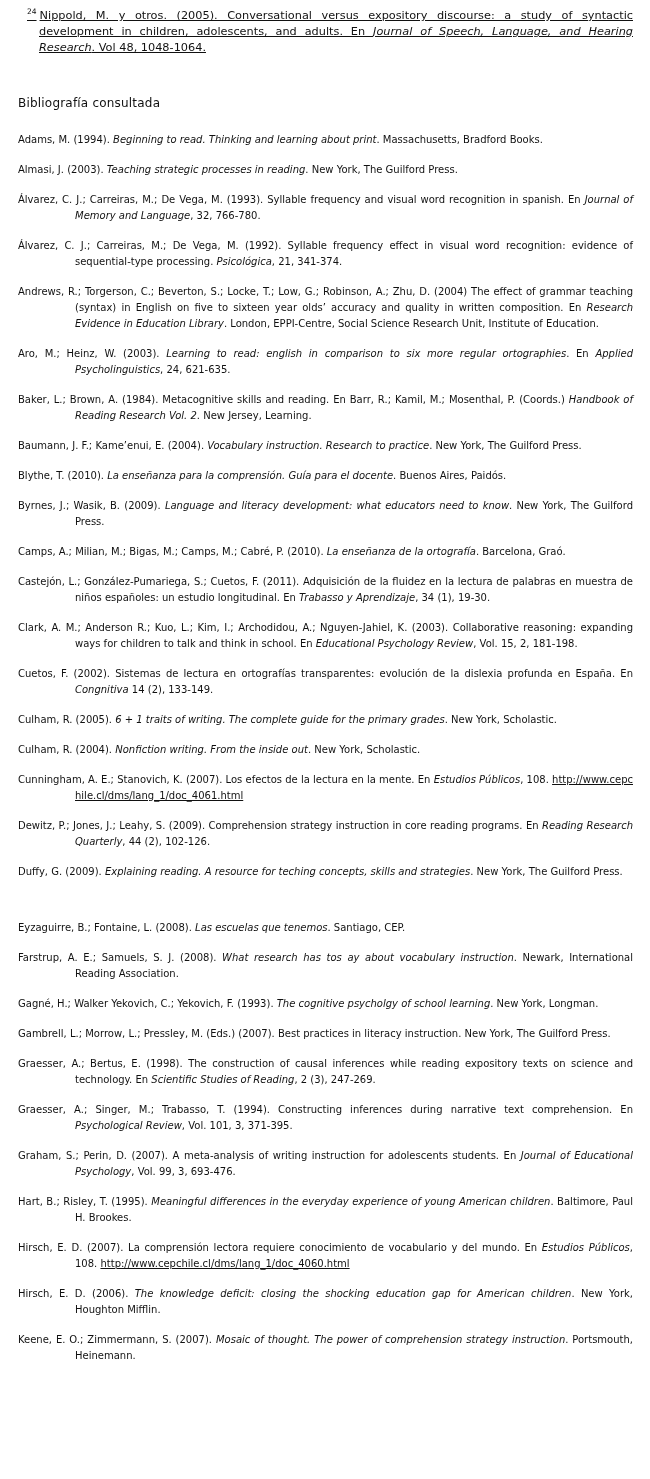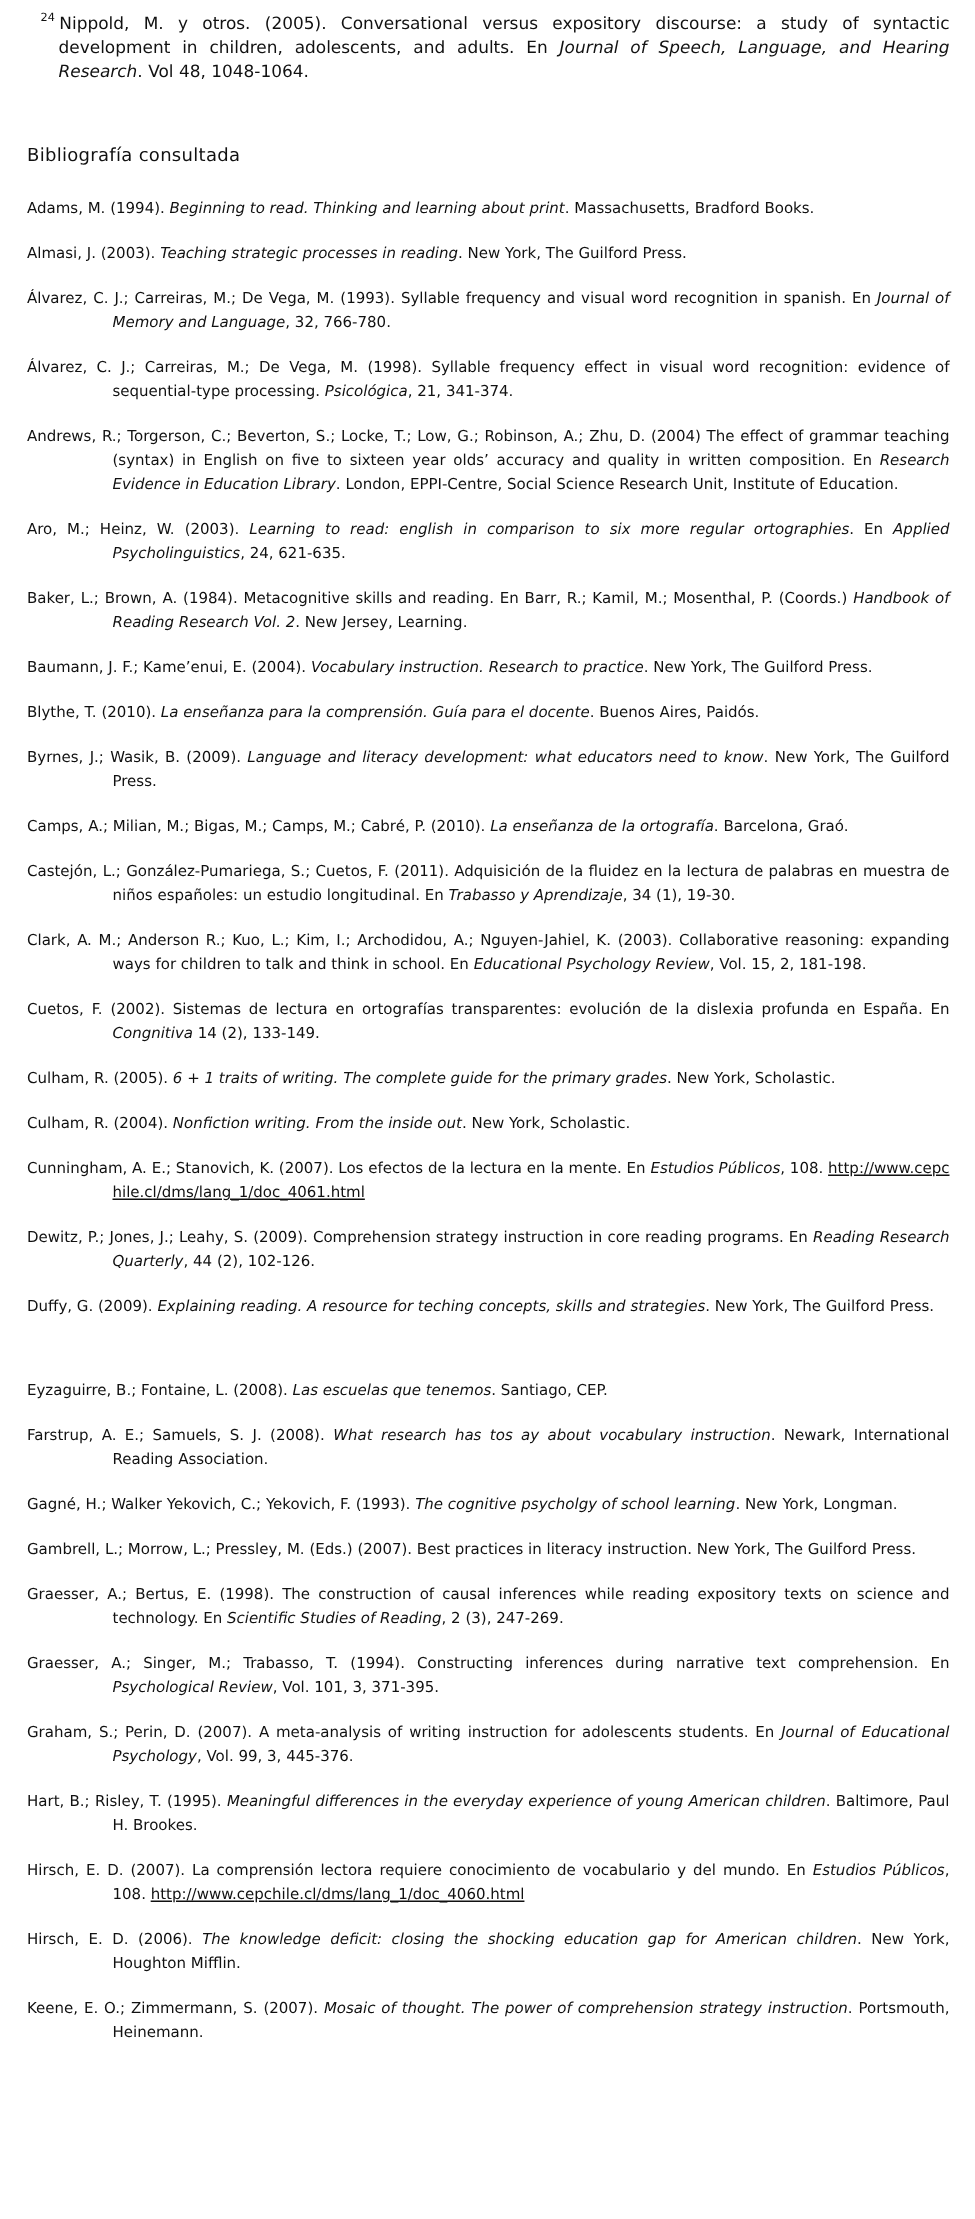--- a/index.html
+++ b/index.html
@@ -19,20 +19,21 @@
     min-height: 1479px;
     padding: 8px 17px 30px 18px;
   }
   .footnote {
     font-size: 11.3px;
     line-height: 16px;
     text-align: justify;
     padding-left: 21px;
     text-indent: -12px;
     margin: 0;
+    text-decoration: underline;
   }
   .footnote-marker {
     font-size: 7.5px;
     vertical-align: super;
     line-height: 0;
     margin-right: 3px;
   }
   .section-heading {
     font-size: 12px;
     font-weight: normal;
@@ -70,21 +71,21 @@
   <p class="footnote">
     <sup class="footnote-marker">24</sup><span><span>Nippold, M. y otros. (2005). Conversational versus expository discourse: a study of syntactic development in children, adolescents, and adults. En </span><span class="it">Journal of Speech, Language, and Hearing Research</span><span>. Vol 48, 1048-1064.</span></span>
   </p>
 
   <h2 class="section-heading">Bibliografía consultada</h2>
 
   <div class="bib-list">
       <p class="entry"><span>Adams, M. (1994). </span><span class="it">Beginning to read. Thinking and learning about print</span><span>. Massachusetts, Bradford Books.</span></p>
       <p class="entry"><span>Almasi, J. (2003). </span><span class="it">Teaching strategic processes in reading</span><span>. New York, The Guilford Press.</span></p>
       <p class="entry"><span>Álvarez, C. J.; Carreiras, M.; De Vega, M. (1993). Syllable frequency and visual word recognition in spanish. En </span><span class="it">Journal of Memory and Language</span><span>, 32, 766-780.</span></p>
-      <p class="entry"><span>Álvarez, C. J.; Carreiras, M.; De Vega, M. (1998). Syllable frequency effect in visual word recognition: evidence of sequential-type processing. </span><span class="it">Psicológica</span><span>, 21, 341-374.</span></p>
+      <p class="entry"><span>Álvarez, C. J.; Carreiras, M.; De Vega, M. (1992). Syllable frequency effect in visual word recognition: evidence of sequential-type processing. </span><span class="it">Psicológica</span><span>, 21, 341-374.</span></p>
       <p class="entry"><span>Andrews, R.; Torgerson, C.; Beverton, S.; Locke, T.; Low, G.; Robinson, A.; Zhu, D. (2004) The effect of grammar teaching (syntax) in English on five to sixteen year olds’ accuracy and quality in written composition. En </span><span class="it">Research Evidence in Education Library</span><span>. London, EPPI-Centre, Social Science Research Unit, Institute of Education.</span></p>
       <p class="entry"><span>Aro, M.; Heinz, W. (2003). </span><span class="it">Learning to read: english in comparison to six more regular ortographies</span><span>. En </span><span class="it">Applied Psycholinguistics</span><span>, 24, 621-635.</span></p>
       <p class="entry"><span>Baker, L.; Brown, A. (1984). Metacognitive skills and reading. En Barr, R.; Kamil, M.; Mosenthal, P. (Coords.) </span><span class="it">Handbook of Reading Research Vol. 2</span><span>. New Jersey, Learning.</span></p>
       <p class="entry"><span>Baumann, J. F.; Kame’enui, E. (2004). </span><span class="it">Vocabulary instruction. Research to practice</span><span>. New York, The Guilford Press.</span></p>
       <p class="entry"><span>Blythe, T. (2010). </span><span class="it">La enseñanza para la comprensión. Guía para el docente</span><span>. Buenos Aires, Paidós.</span></p>
       <p class="entry"><span>Byrnes, J.; Wasik, B. (2009). </span><span class="it">Language and literacy development: what educators need to know</span><span>. New York, The Guilford Press.</span></p>
       <p class="entry"><span>Camps, A.; Milian, M.; Bigas, M.; Camps, M.; Cabré, P. (2010). </span><span class="it">La enseñanza de la ortografía</span><span>. Barcelona, Graó.</span></p>
       <p class="entry"><span>Castejón, L.; González-Pumariega, S.; Cuetos, F. (2011). Adquisición de la fluidez en la lectura de palabras en muestra de niños españoles: un estudio longitudinal. En </span><span class="it">Trabasso y Aprendizaje</span><span>, 34 (1), 19-30.</span></p>
       <p class="entry"><span>Clark, A. M.; Anderson R.; Kuo, L.; Kim, I.; Archodidou, A.; Nguyen-Jahiel, K. (2003). Collaborative reasoning: expanding ways for children to talk and think in school. En </span><span class="it">Educational Psychology Review</span><span>, Vol. 15, 2, 181-198.</span></p>
       <p class="entry"><span>Cuetos, F. (2002). Sistemas de lectura en ortografías transparentes: evolución de la dislexia profunda en España. En </span><span class="it">Congnitiva</span><span> 14 (2), 133-149.</span></p>
@@ -92,20 +93,20 @@
       <p class="entry"><span>Culham, R. (2004). </span><span class="it">Nonfiction writing. From the inside out</span><span>. New York, Scholastic.</span></p>
       <p class="entry"><span>Cunningham, A. E.; Stanovich, K. (2007). Los efectos de la lectura en la mente. En </span><span class="it">Estudios Públicos</span><span>, 108. </span><a class="ref-link" href="#">http://www.cepchile.cl/dms/lang_1/doc_4061.html</a></p>
       <p class="entry"><span>Dewitz, P.; Jones, J.; Leahy, S. (2009). Comprehension strategy instruction in core reading programs. En </span><span class="it">Reading Research Quarterly</span><span>, 44 (2), 102-126.</span></p>
       <p class="entry extra-gap"><span>Duffy, G. (2009). </span><span class="it">Explaining reading. A resource for teching concepts, skills and strategies</span><span>. New York, The Guilford Press.</span></p>
       <p class="entry"><span>Eyzaguirre, B.; Fontaine, L. (2008). </span><span class="it">Las escuelas que tenemos</span><span>. Santiago, CEP.</span></p>
       <p class="entry"><span>Farstrup, A. E.; Samuels, S. J. (2008). </span><span class="it">What research has tos ay about vocabulary instruction</span><span>. Newark, International Reading Association.</span></p>
       <p class="entry"><span>Gagné, H.; Walker Yekovich, C.; Yekovich, F. (1993). </span><span class="it">The cognitive psycholgy of school learning</span><span>. New York, Longman.</span></p>
       <p class="entry"><span>Gambrell, L.; Morrow, L.; Pressley, M. (Eds.) (2007). Best practices in literacy instruction. New York, The Guilford Press.</span></p>
       <p class="entry"><span>Graesser, A.; Bertus, E. (1998). The construction of causal inferences while reading expository texts on science and technology. En </span><span class="it">Scientific Studies of Reading</span><span>, 2 (3), 247-269.</span></p>
       <p class="entry"><span>Graesser, A.; Singer, M.; Trabasso, T. (1994). Constructing inferences during narrative text comprehension. En </span><span class="it">Psychological Review</span><span>, Vol. 101, 3, 371-395.</span></p>
-      <p class="entry"><span>Graham, S.; Perin, D. (2007). A meta-analysis of writing instruction for adolescents students. En </span><span class="it">Journal of Educational Psychology</span><span>, Vol. 99, 3, 445-376.</span></p>
+      <p class="entry"><span>Graham, S.; Perin, D. (2007). A meta-analysis of writing instruction for adolescents students. En </span><span class="it">Journal of Educational Psychology</span><span>, Vol. 99, 3, 693-476.</span></p>
       <p class="entry"><span>Hart, B.; Risley, T. (1995). </span><span class="it">Meaningful differences in the everyday experience of young American children</span><span>. Baltimore, Paul H. Brookes.</span></p>
       <p class="entry"><span>Hirsch, E. D. (2007). La comprensión lectora requiere conocimiento de vocabulario y del mundo. En </span><span class="it">Estudios Públicos</span><span>, 108.  </span><a class="ref-link" href="#">http://www.cepchile.cl/dms/lang_1/doc_4060.html</a></p>
       <p class="entry"><span>Hirsch, E. D. (2006). </span><span class="it">The knowledge deficit: closing the shocking education gap for American children</span><span>. New York, Houghton Mifflin.</span></p>
       <p class="entry"><span>Keene, E. O.; Zimmermann, S. (2007). </span><span class="it">Mosaic of thought. The power of comprehension strategy instruction</span><span>. Portsmouth, Heinemann.</span></p>
     </div>
 
 </div>
 
 </body></html>

